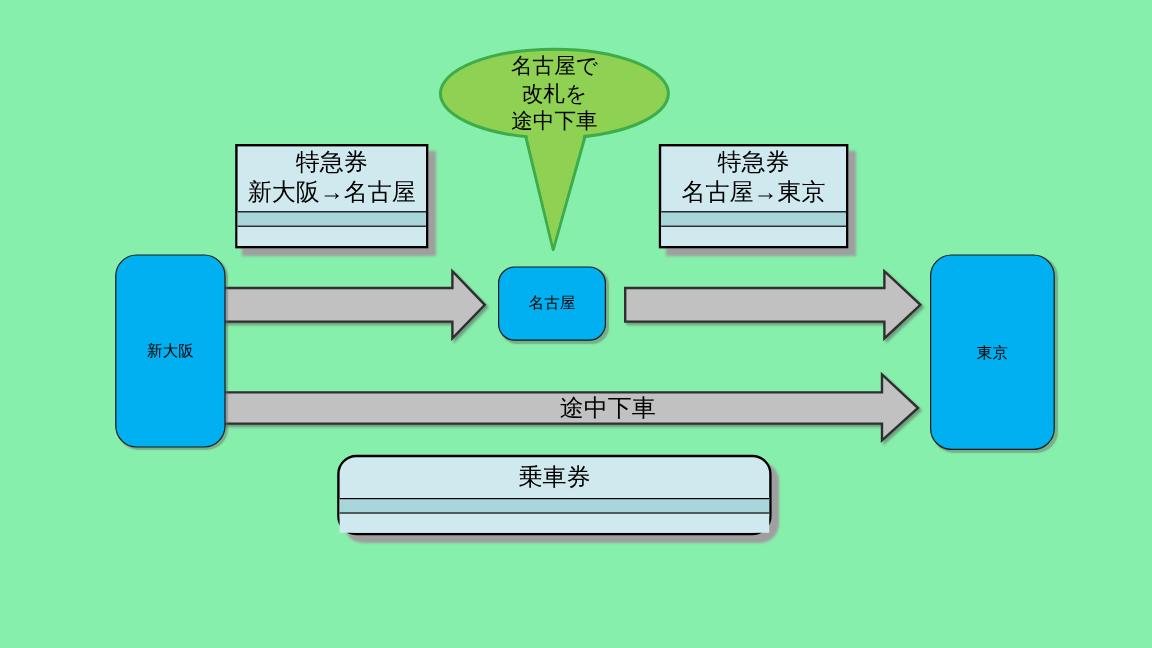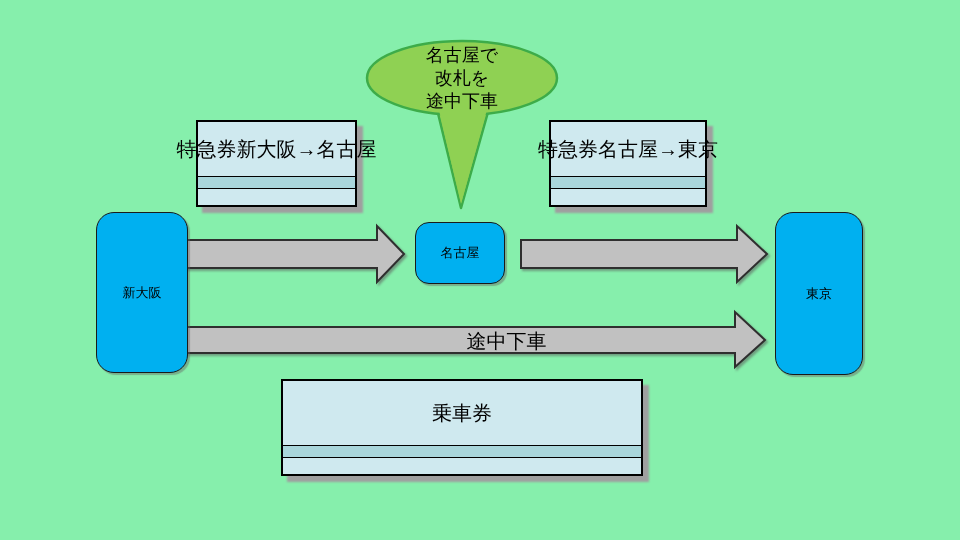--- a/index.html
+++ b/index.html
@@ -19,32 +19,32 @@
     display:flex;flex-direction:column;justify-content:center;align-items:center;
     font-size:18px;line-height:23px;text-align:center;
   }
   .station{
     position:absolute;background:#00B0F0;border:1.5px solid #1a1a1a;
     display:flex;align-items:center;justify-content:center;
     font-size:13px;box-shadow:2px 2px 1px rgba(100,100,100,0.45);
   }
   .station.shin-osaka{left:68px;top:212px;width:92px;height:161px;border-radius:18px;margin-left:28px;}
   .station.nagoya{left:415px;top:222px;width:90px;height:62px;border-radius:14px;}
-  .station.tokyo{left:775px;top:212px;width:88px;height:163px;border-radius:18px;}
+  .station.tokyo{left:775px;top:212px;width:104px;height:163px;border-radius:18px;}
 
   .ticket{
     position:absolute;background:#CFE9EF;border:2px solid #000;
     display:flex;flex-direction:column;
     box-shadow:6px 6px 2px #9f9f9f;
   }
   .ticket.t-left{left:196px;top:120px;width:161px;height:87px;}
   .ticket.t-right{left:549px;top:120px;width:158px;height:87px;}
-  .ticket.t-bottom{left:281px;top:379px;width:362px;height:97px;}
+  .ticket.t-bottom{left:281px;top:379px;width:362px;height:67px;border-radius:16px;}
   .ticket-body{
-    flex:1;display:flex;flex-direction:row;justify-content:center;align-items:center;
+    flex:1;display:flex;flex-direction:column;justify-content:center;
     font-size:20px;line-height:25px;text-align:center;white-space:nowrap;
   }
   .stripe-dark{height:12px;background:#A9D6DB;border-top:1.5px solid #000;}
   .stripe-light{height:17px;background:#CFE9EF;border-top:1.5px solid #000;}
 
   .arrow-label{
     position:absolute;left:170px;top:329px;width:673px;height:24px;
     text-align:center;font-size:20px;line-height:24px;
   }
 </style>

